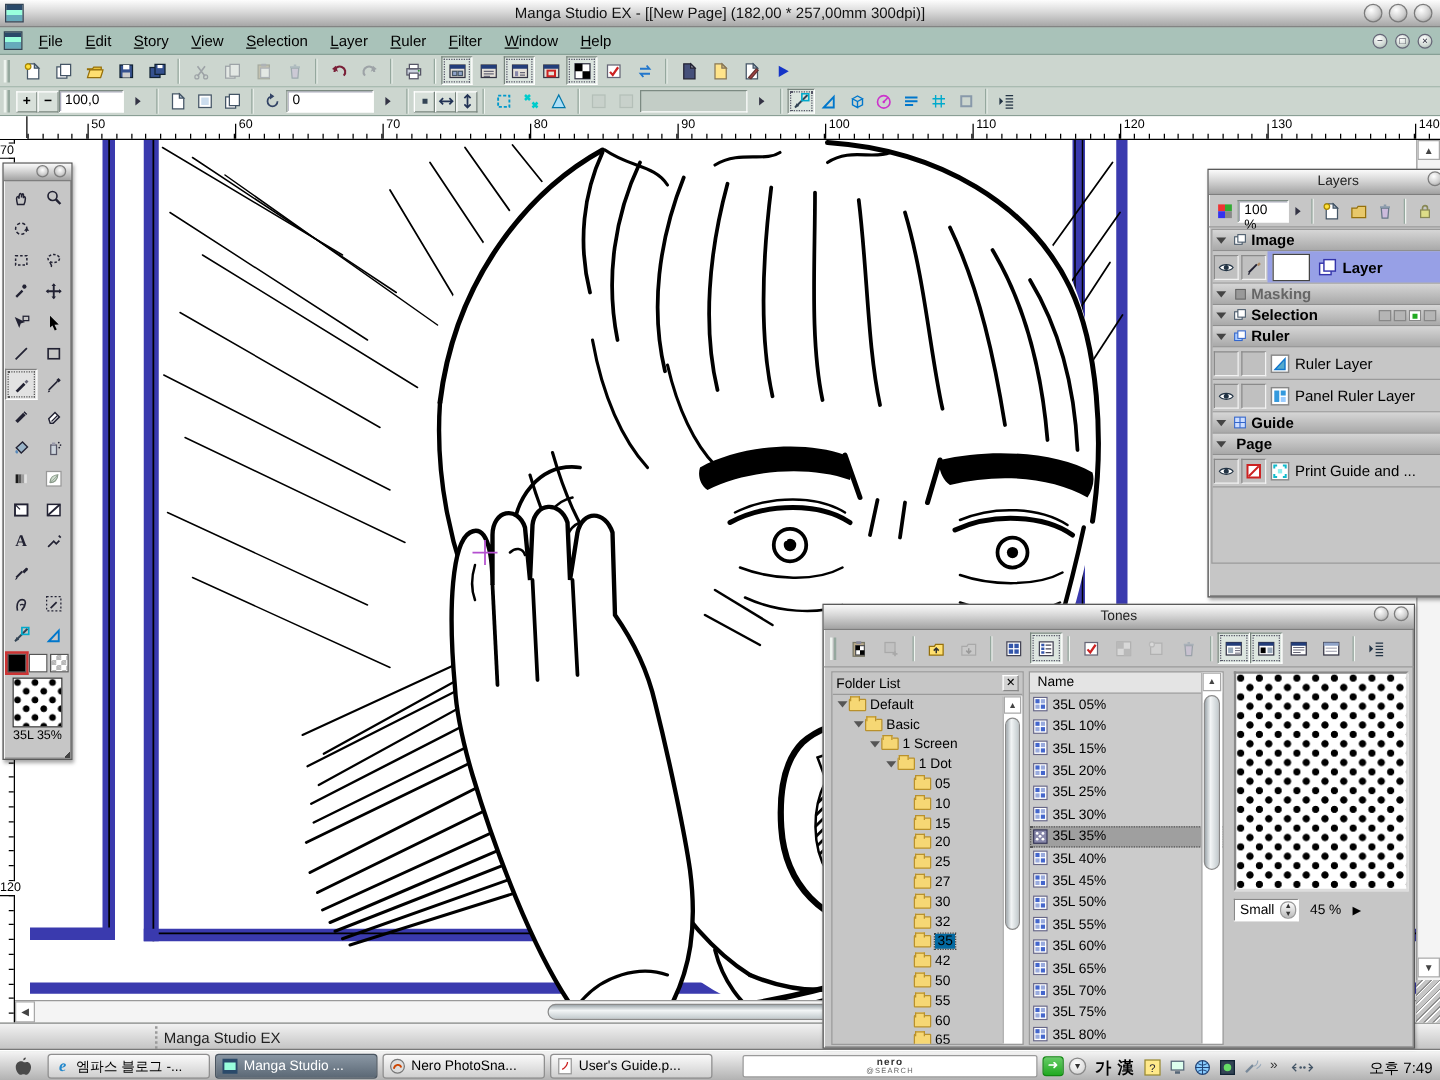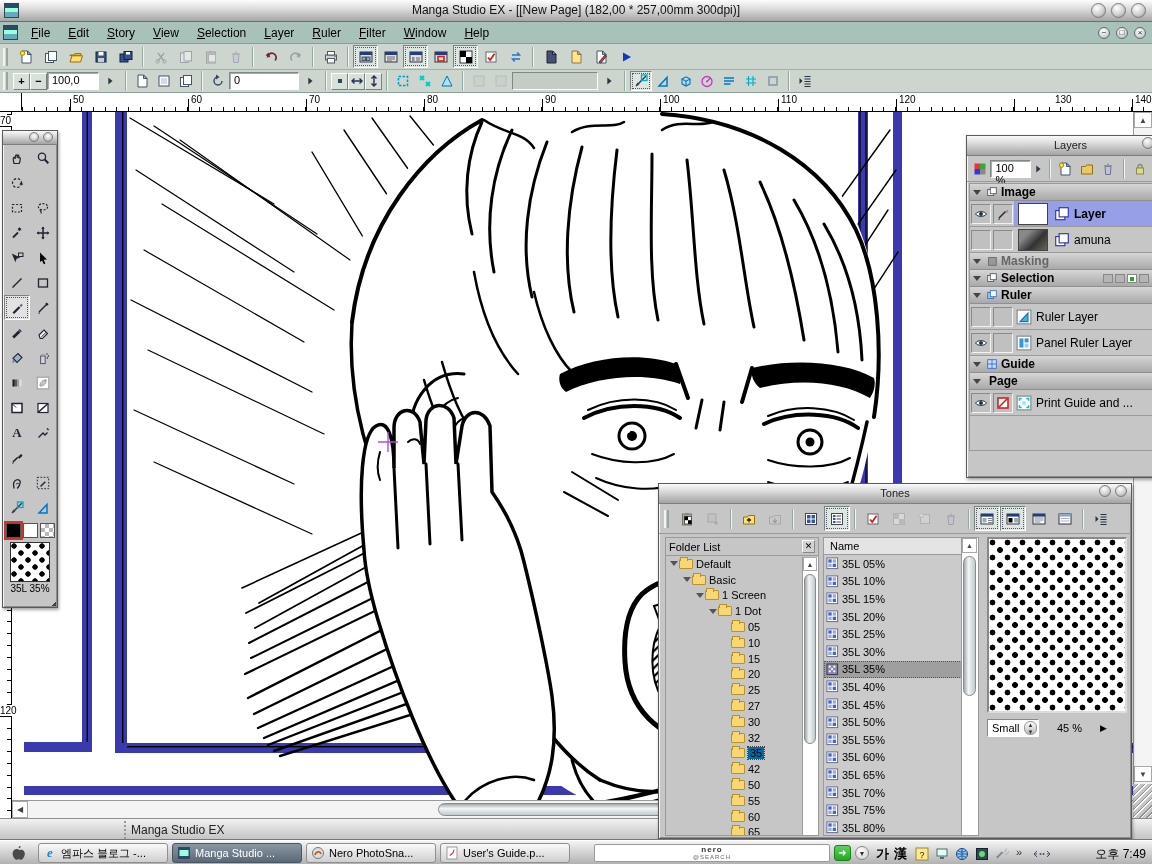--- a/index.html
+++ b/index.html
@@ -132,21 +132,21 @@
   .treesel{background:#0369a1;outline:1px dotted #444;}
   .fscroll{position:absolute;right:0;top:19px;width:16px;bottom:0;background:#fff;border-left:1px solid #9a9a9a;}
   .npane{position:absolute;left:164px;top:53px;width:156px;bottom:2px;border:1px solid #9a9a9a;background:#cbcbcb;overflow:hidden;}
   .nphead{height:17px;background:#e4e4e4;border-bottom:1px solid #9a9a9a;font-size:11px;padding:2px 0 0 6px;}
   .tonerow{height:17.6px;display:flex;align-items:center;gap:3px;font-size:11px;padding-left:2px;}
   .tonerow.sel{background:#9f9f9f;outline:1px dotted #555;outline-offset:-1px;}
   .nscroll{position:absolute;right:0;top:0;width:17px;bottom:0;background:#fff;border-left:1px solid #9a9a9a;}
   .preview{position:absolute;left:328px;top:53px;width:140px;height:176px;border:2px inset #ddd;background-color:#fff;
     background-image:radial-gradient(circle at 3.5px 3.5px,#000 2.6px,transparent 3.2px),radial-gradient(circle at 11px 11px,#000 2.6px,transparent 3.2px);
     background-size:15px 15px;}
-  .pctrls{position:absolute;left:328px;top:233px;width:142px;height:22px;display:flex;align-items:center;gap:18px;}
+  .pctrls{position:absolute;left:328px;top:233px;width:142px;height:22px;display:flex;align-items:center;gap:9px;}
   .sizedrop{width:52px;height:18px;background:#fff;border:1px solid;border-color:#888 #fff #fff #888;font-size:11px;
     display:flex;align-items:center;padding-left:4px;position:relative;}
   .spin{position:absolute;right:1px;top:1px;width:13px;height:14px;border-radius:6px;border:1px solid #999;
     background:linear-gradient(#fdfdfd,#bbb);font-size:6px;line-height:7px;text-align:center;color:#333;}
 
   
   .taskbar{position:absolute;left:0;top:840px;width:1152px;height:24px;z-index:20;
     background:linear-gradient(#f4f4f4,#d9d9d9 40%,#b2b2b2);border-top:1px solid #fff;box-shadow:0 -1px 0 #777;}
   .startbtn{position:absolute;left:6px;top:2px;width:24px;height:20px;display:flex;align-items:center;justify-content:center;}
   .task{position:absolute;top:2px;width:130px;height:20px;border:1px solid #8f8f8f;border-radius:3px;
@@ -615,21 +615,21 @@
       <div class="hlabel" style="left: 427px;">80</div>
       <div class="htick" style="left: 542px; height: 12px;"></div>
       <div class="hlabel" style="left: 545px;">90</div>
       <div class="htick" style="left: 660px; height: 12px;"></div>
       <div class="hlabel" style="left: 663px;">100</div>
       <div class="htick" style="left: 778px; height: 12px;"></div>
       <div class="hlabel" style="left: 781px;">110</div>
       <div class="htick" style="left: 896px; height: 12px;"></div>
       <div class="hlabel" style="left: 899px;">120</div>
       <div class="htick" style="left: 1014px; height: 12px;"></div>
-      <div class="hlabel" style="left: 1055px;">130</div>
+      <div class="hlabel" style="left: 1017px;">130</div>
       <div class="htick" style="left: 1132px; height: 12px;"></div>
       <div class="hlabel" style="left: 1135px;">140</div>
     </div>
 
   <div class="canvas">
     <svg id="art" width="1121" height="688" viewBox="0 0 1121 688">
       <defs>
         <pattern id="hatch" width="6" height="6" patternTransform="rotate(45)" patternUnits="userSpaceOnUse">
           <rect width="6" height="6" fill="#fff"></rect>
           <line x1="1" y1="0" x2="1" y2="6" stroke="#000" stroke-width="2.4"></line>
@@ -1170,34 +1170,20 @@
             <div class="thumb"></div>
             <span>
               <svg width="16" height="16" viewBox="0 0 14 14">
                 <rect x="1.5" y="4" width="8" height="8" fill="#fff" stroke="#33a"></rect>
                 <rect x="4.5" y="1.5" width="8" height="8" fill="#fff" stroke="#33a"></rect>
               </svg>
             </span>
             <span style="font-size: 12px;">Layer</span>
           </div>
         </div>
-        <div class="lrow">
-          <div class="togglebox"></div>
-          <div class="togglebox"></div>
-          <div class="labelzone">
-            <div class="thumb photo"></div>
-            <span>
-              <svg width="16" height="16" viewBox="0 0 14 14">
-                <rect x="1.5" y="4" width="8" height="8" fill="#fff" stroke="#33a"></rect>
-                <rect x="4.5" y="1.5" width="8" height="8" fill="#fff" stroke="#33a"></rect>
-              </svg>
-            </span>
-            <span style="font-size: 12px;">amuna</span>
-          </div>
-        </div>
         <div class="lgroup dim">
           <div class="ltri"></div>
           <span>
             <svg width="12" height="12" viewBox="0 0 14 14">
               <rect x="3" y="3" width="9" height="9" fill="#999" stroke="#666"></rect>
             </svg>
           </span>
           <span>Masking</span>
         </div>
         <div class="lgroup">

